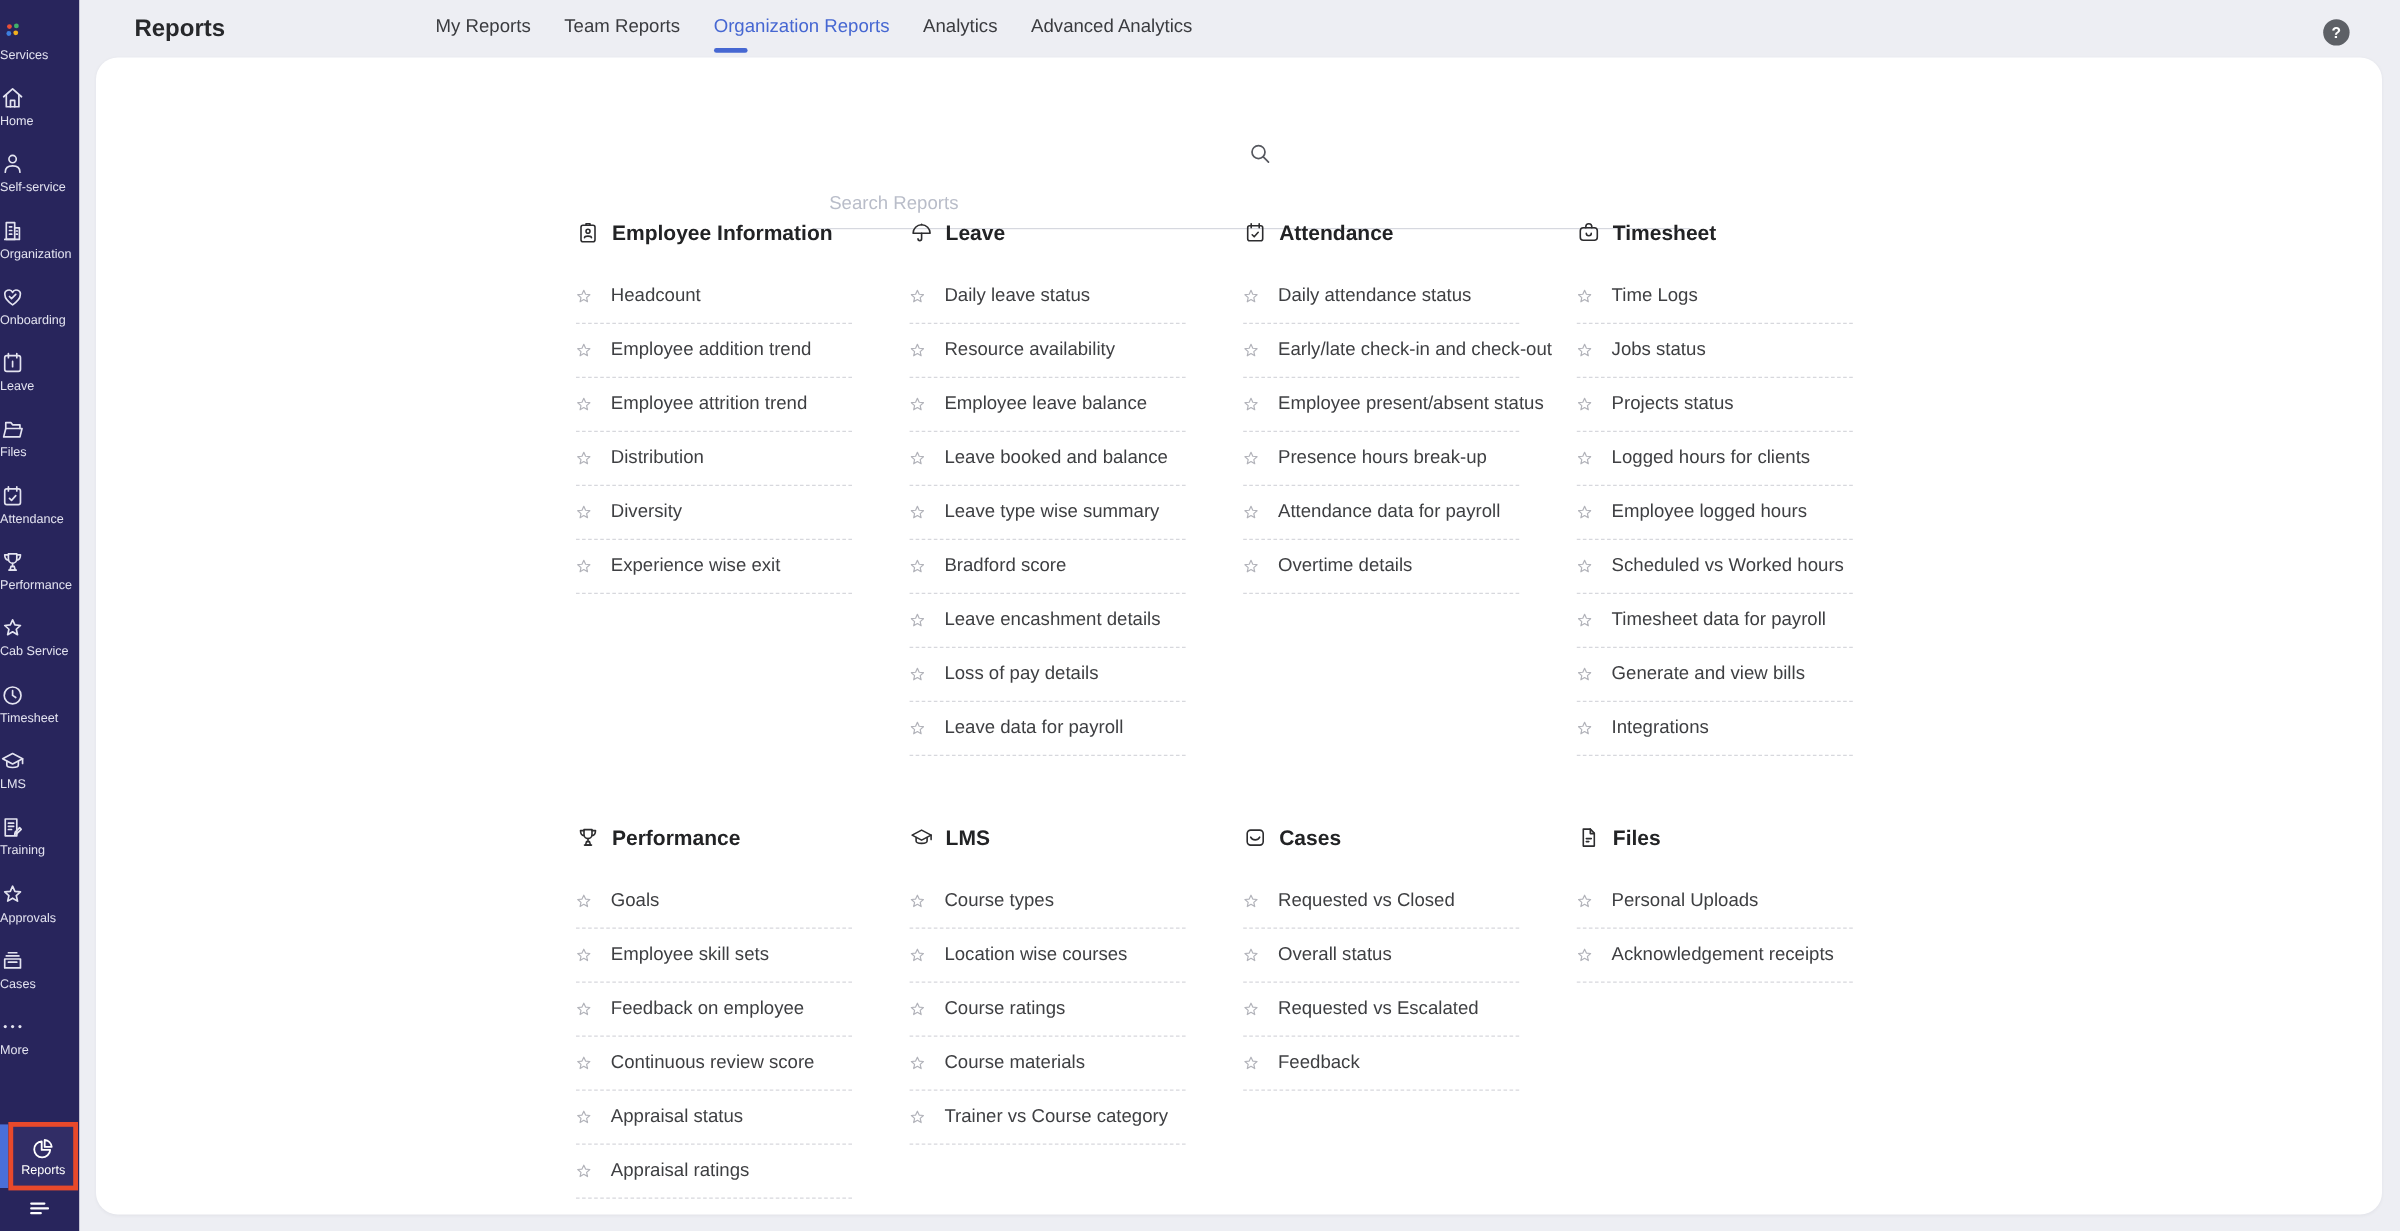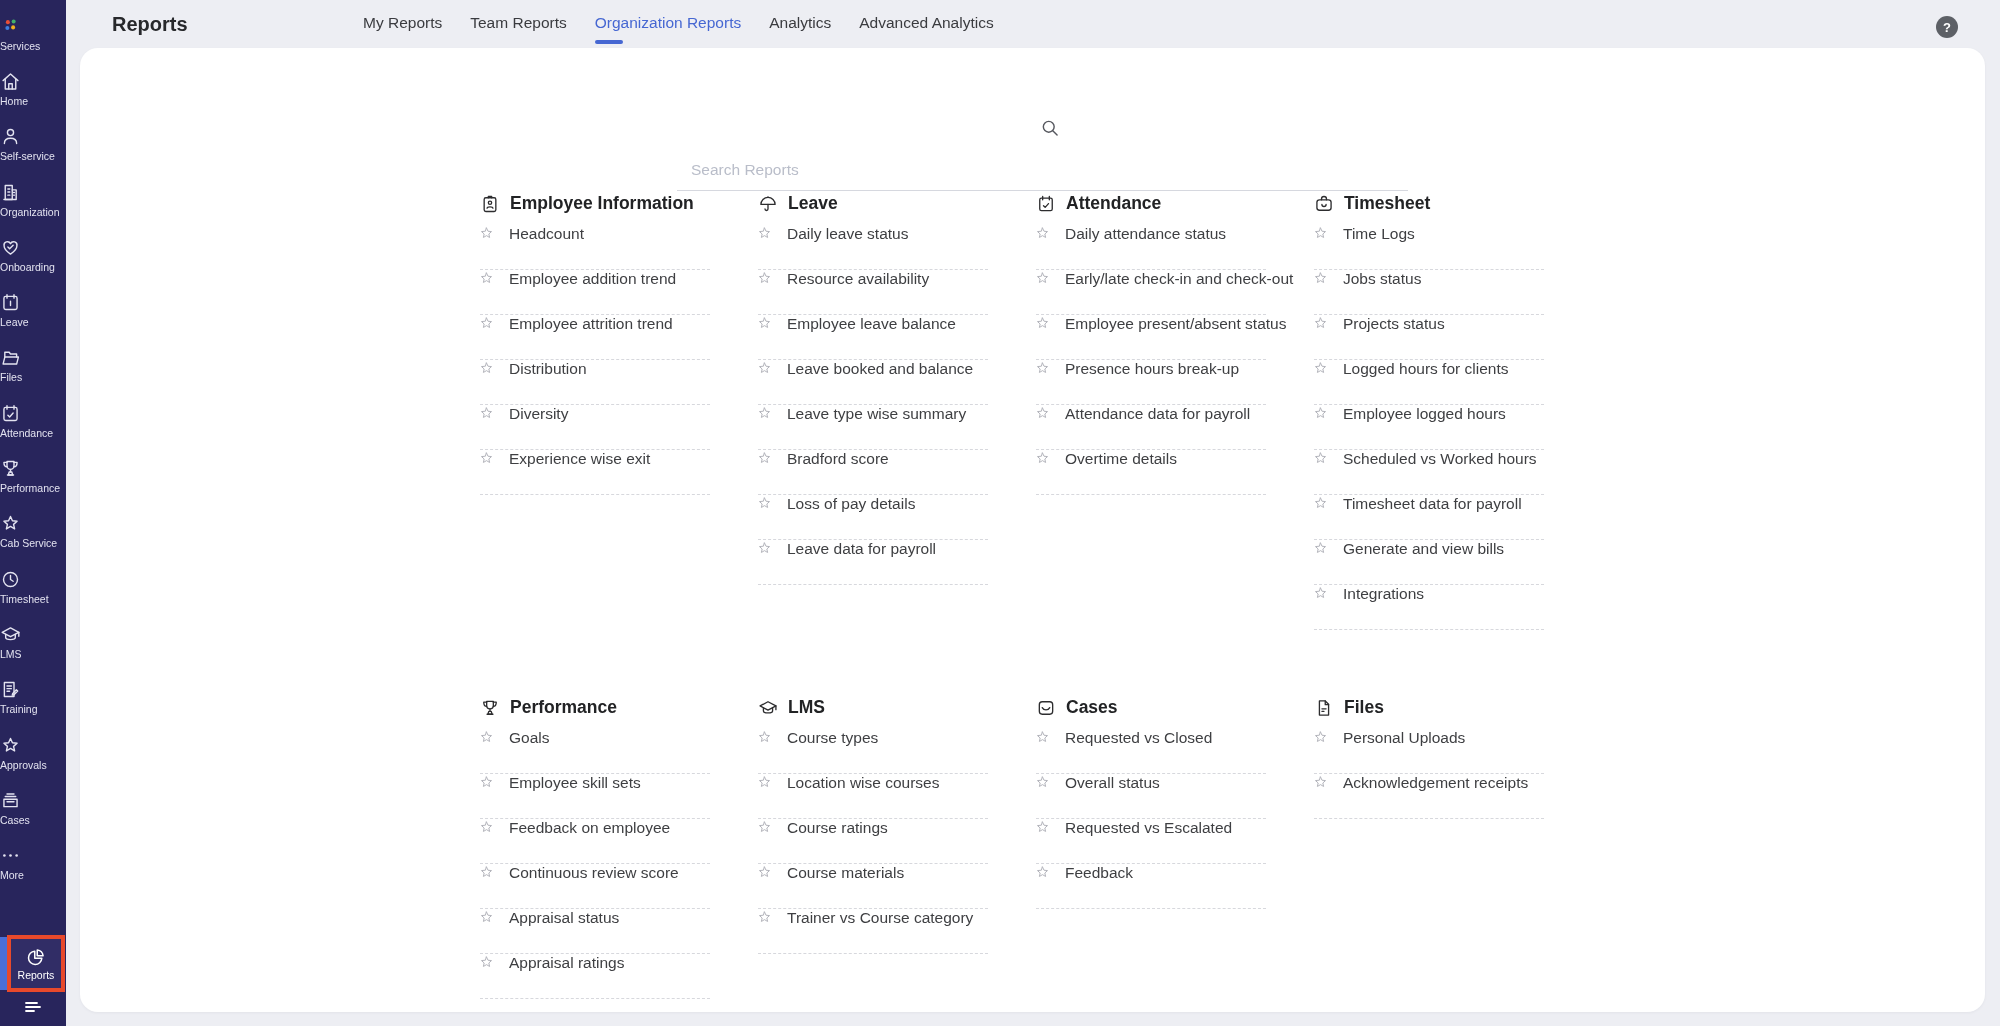--- a/index.html
+++ b/index.html
@@ -60,27 +60,27 @@
   .cat { position:absolute; width:230px; }
   .cat:nth-of-type(1){ left:400px;  top:136px; }
   .cat:nth-of-type(2){ left:678px;  top:136px; }
   .cat:nth-of-type(3){ left:956px;  top:136px; }
   .cat:nth-of-type(4){ left:1234px; top:136px; }
   .cat:nth-of-type(5){ left:400px;  top:640px; }
   .cat:nth-of-type(6){ left:678px;  top:640px; }
   .cat:nth-of-type(7){ left:956px;  top:640px; }
   .cat:nth-of-type(8){ left:1234px; top:640px; }
 
-  .cat-header { display:flex; align-items:flex-end; gap:10px; height:30px; margin-bottom:11px; }
+  .cat-header { display:flex; align-items:flex-start; gap:10px; height:30px; margin-bottom:11px; }
   .c-icn { width:20px; height:20px; color:#2d2d2f; flex:none; }
   .c-title { font-size:17.5px; font-weight:bold; color:#222325; white-space:nowrap; }
 
   .cat-list { list-style:none; }
   .cat-item {
-    height:45px; display:flex; gap:14px;
+    height:45px; display:flex; align-items:center; gap:14px;
     border-bottom:1px dashed #d7d8dd; cursor:pointer;
   }
   .star { width:17px; height:17px; margin-left:-2px; color:#b2b3ba; flex:none; cursor:pointer; }
   .item-label { font-size:15.5px; color:#3e3f42; white-space:nowrap; }
 </style>
 </head>
 <body>
 
 <nav class="sidebar">
   <div class="side-list">
@@ -432,20 +432,28 @@
 
             <li class="cat-item">
               <span class="star">
               <svg viewBox="0 0 24 24" fill="none" stroke="currentColor" stroke-width="1.4" stroke-linecap="round" stroke-linejoin="round">
                 <path d="M12 4.2l2.1 4.6 5 .5-3.8 3.4 1.1 4.9-4.4-2.6-4.4 2.6 1.1-4.9L4.9 9.3l5-.5z"></path>
               </svg>
             </span>
               <span class="item-label">Bradford score</span>
             </li>
 
+            <li class="cat-item">
+              <span class="star">
+              <svg viewBox="0 0 24 24" fill="none" stroke="currentColor" stroke-width="1.4" stroke-linecap="round" stroke-linejoin="round">
+                <path d="M12 4.2l2.1 4.6 5 .5-3.8 3.4 1.1 4.9-4.4-2.6-4.4 2.6 1.1-4.9L4.9 9.3l5-.5z"></path>
+              </svg>
+            </span>
+              <span class="item-label">Leave encashment details</span>
+            </li>
 
             <li class="cat-item">
               <span class="star">
               <svg viewBox="0 0 24 24" fill="none" stroke="currentColor" stroke-width="1.4" stroke-linecap="round" stroke-linejoin="round">
                 <path d="M12 4.2l2.1 4.6 5 .5-3.8 3.4 1.1 4.9-4.4-2.6-4.4 2.6 1.1-4.9L4.9 9.3l5-.5z"></path>
               </svg>
             </span>
               <span class="item-label">Loss of pay details</span>
             </li>
 

